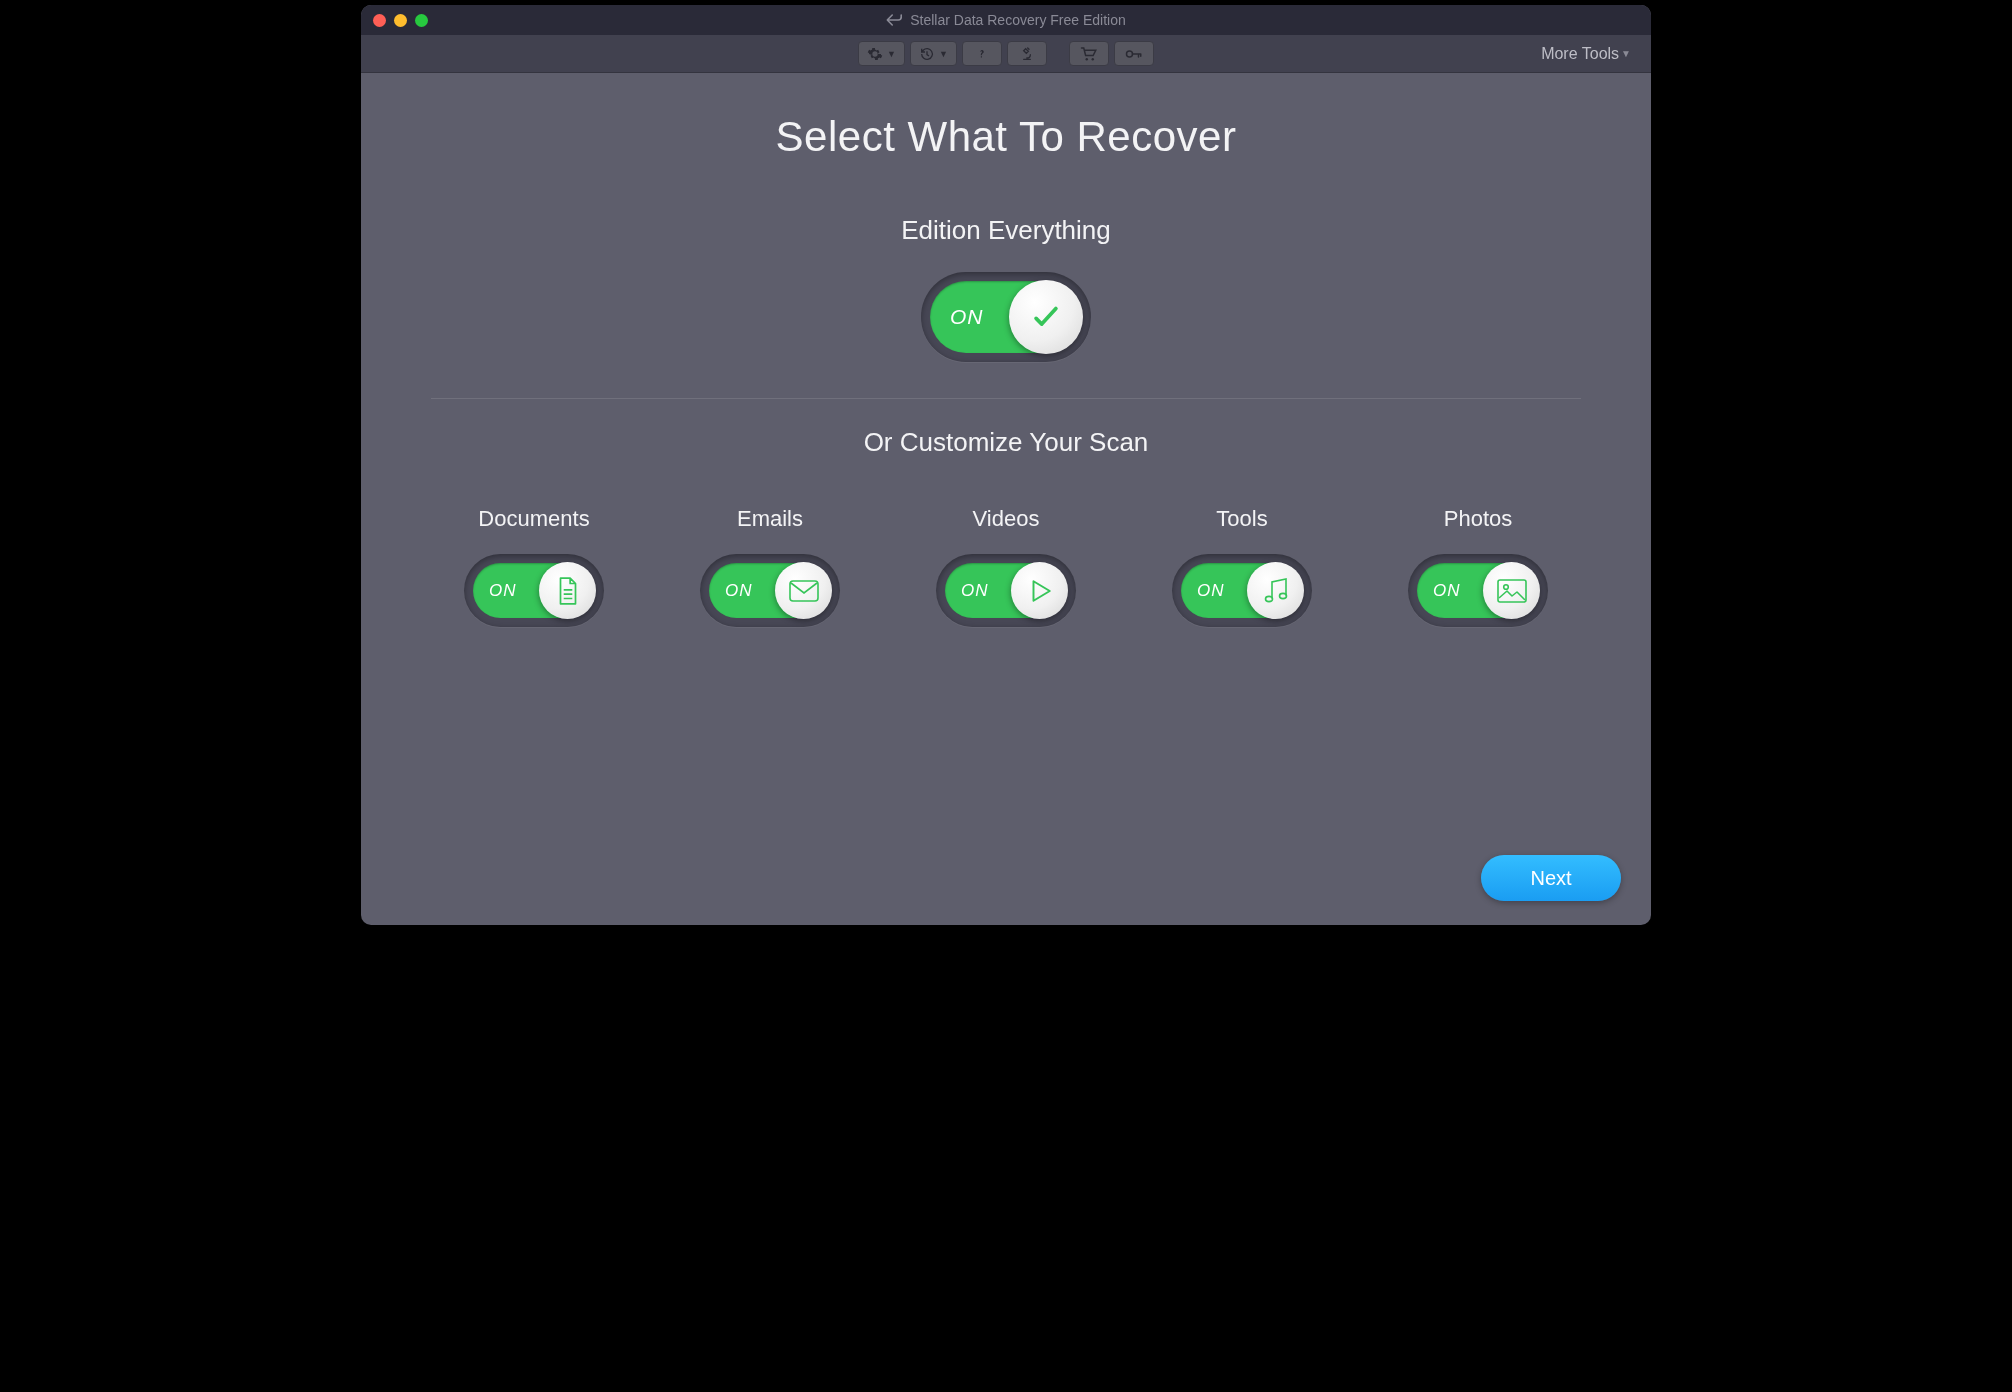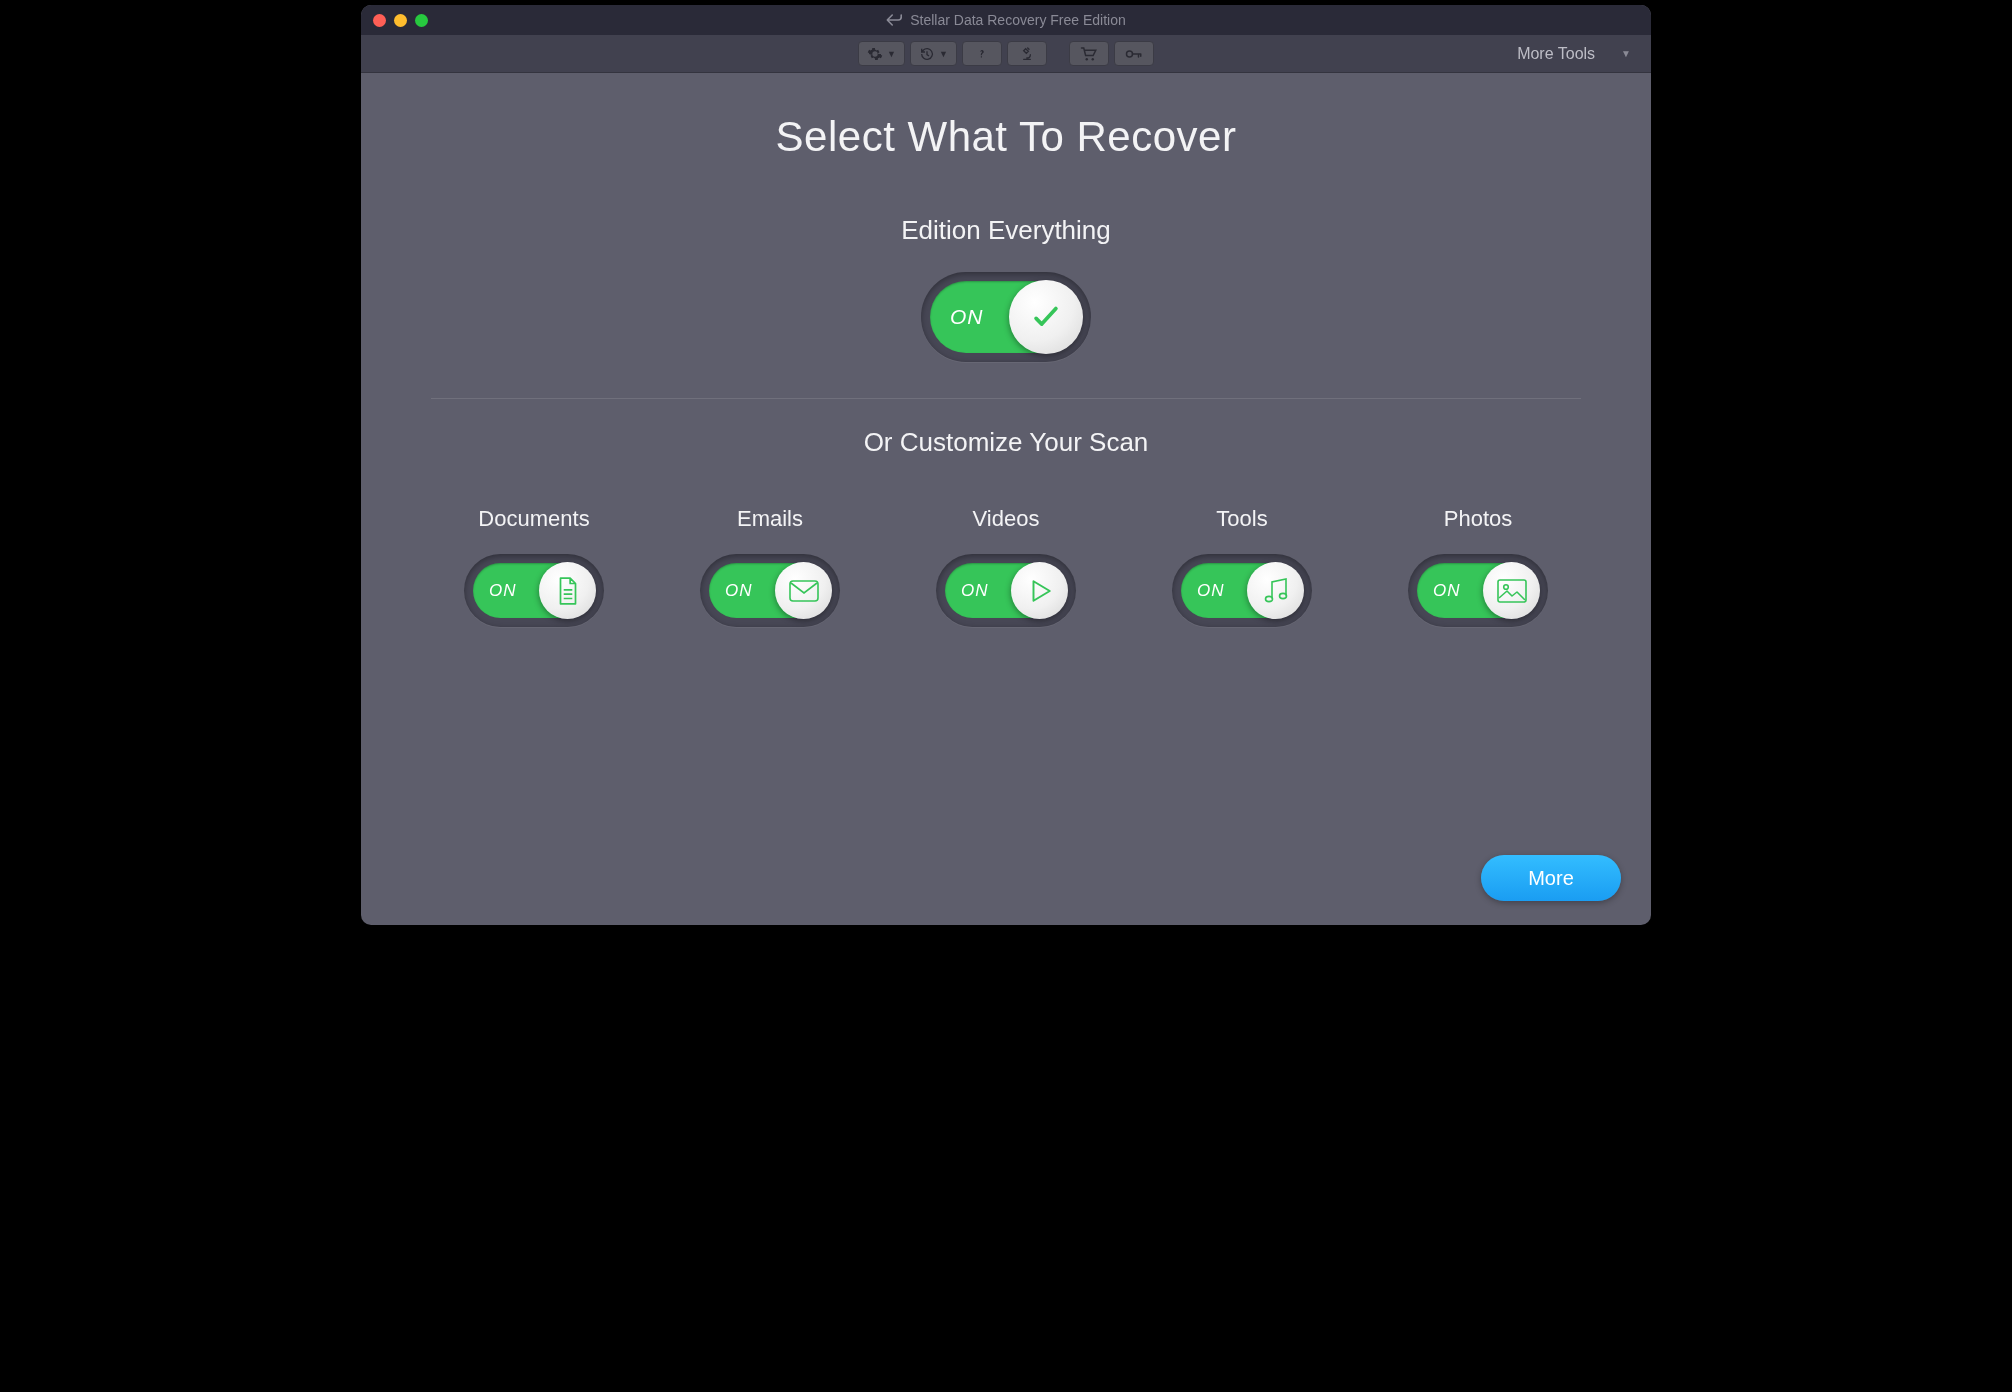--- a/index.html
+++ b/index.html
@@ -58,21 +58,21 @@
     border: 1px solid #3b3b45;
     border-radius: 4px;
     display: flex; align-items: center; justify-content: center; gap: 4px;
     color: #2a2a33;
     cursor: pointer;
   }
   .tool-btn svg { display:block; }
   .tool-caret { font-size: 9px; color: #2a2a33; }
   .more-tools {
     position: absolute; right: 20px; top: 0; bottom: 0;
-    display: flex; align-items: center; gap: 26px;
+    display: flex; align-items: center; gap: 2px;
     color: #bdbdc6; font-size: 16px; cursor: pointer;
   }
   .more-caret { font-size: 10px; color: #8a8a96; }
 
   
   .content {
     flex: 1;
     position: relative;
     padding: 32px 50px 0 50px;
     color: #f3f3f5;
@@ -354,16 +354,16 @@
                     <path d="M3 20l8-7 5 5 5-4 8 8" fill="none" stroke="#36c559" stroke-width="1.6" stroke-linejoin="round"></path>
                   </svg>
               </span>
             </div>
           </div>
         </div>
       </div>
 
     </div>
 
-    <button class="next-btn">More</button>
+    <button class="next-btn">Next</button>
   </div>
 
 </div>
 
 </body></html>

